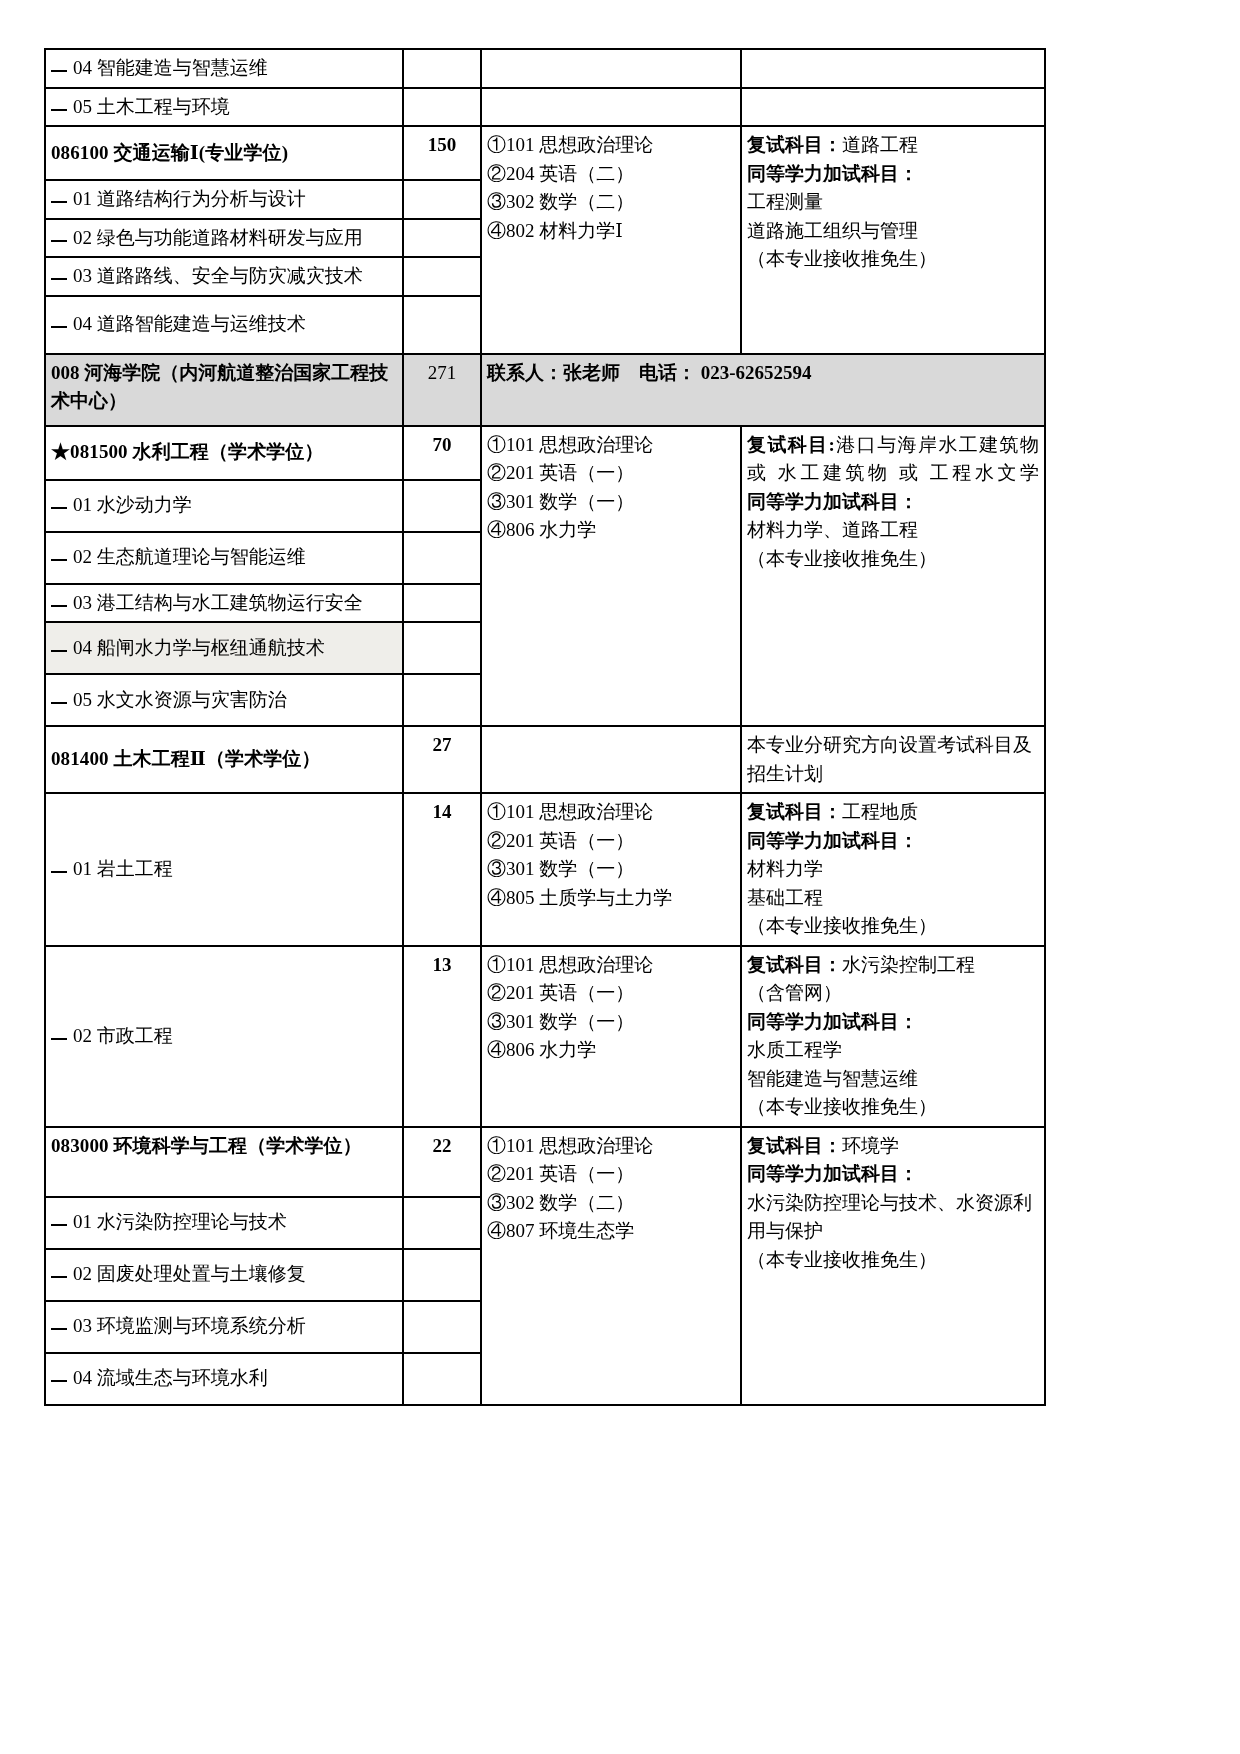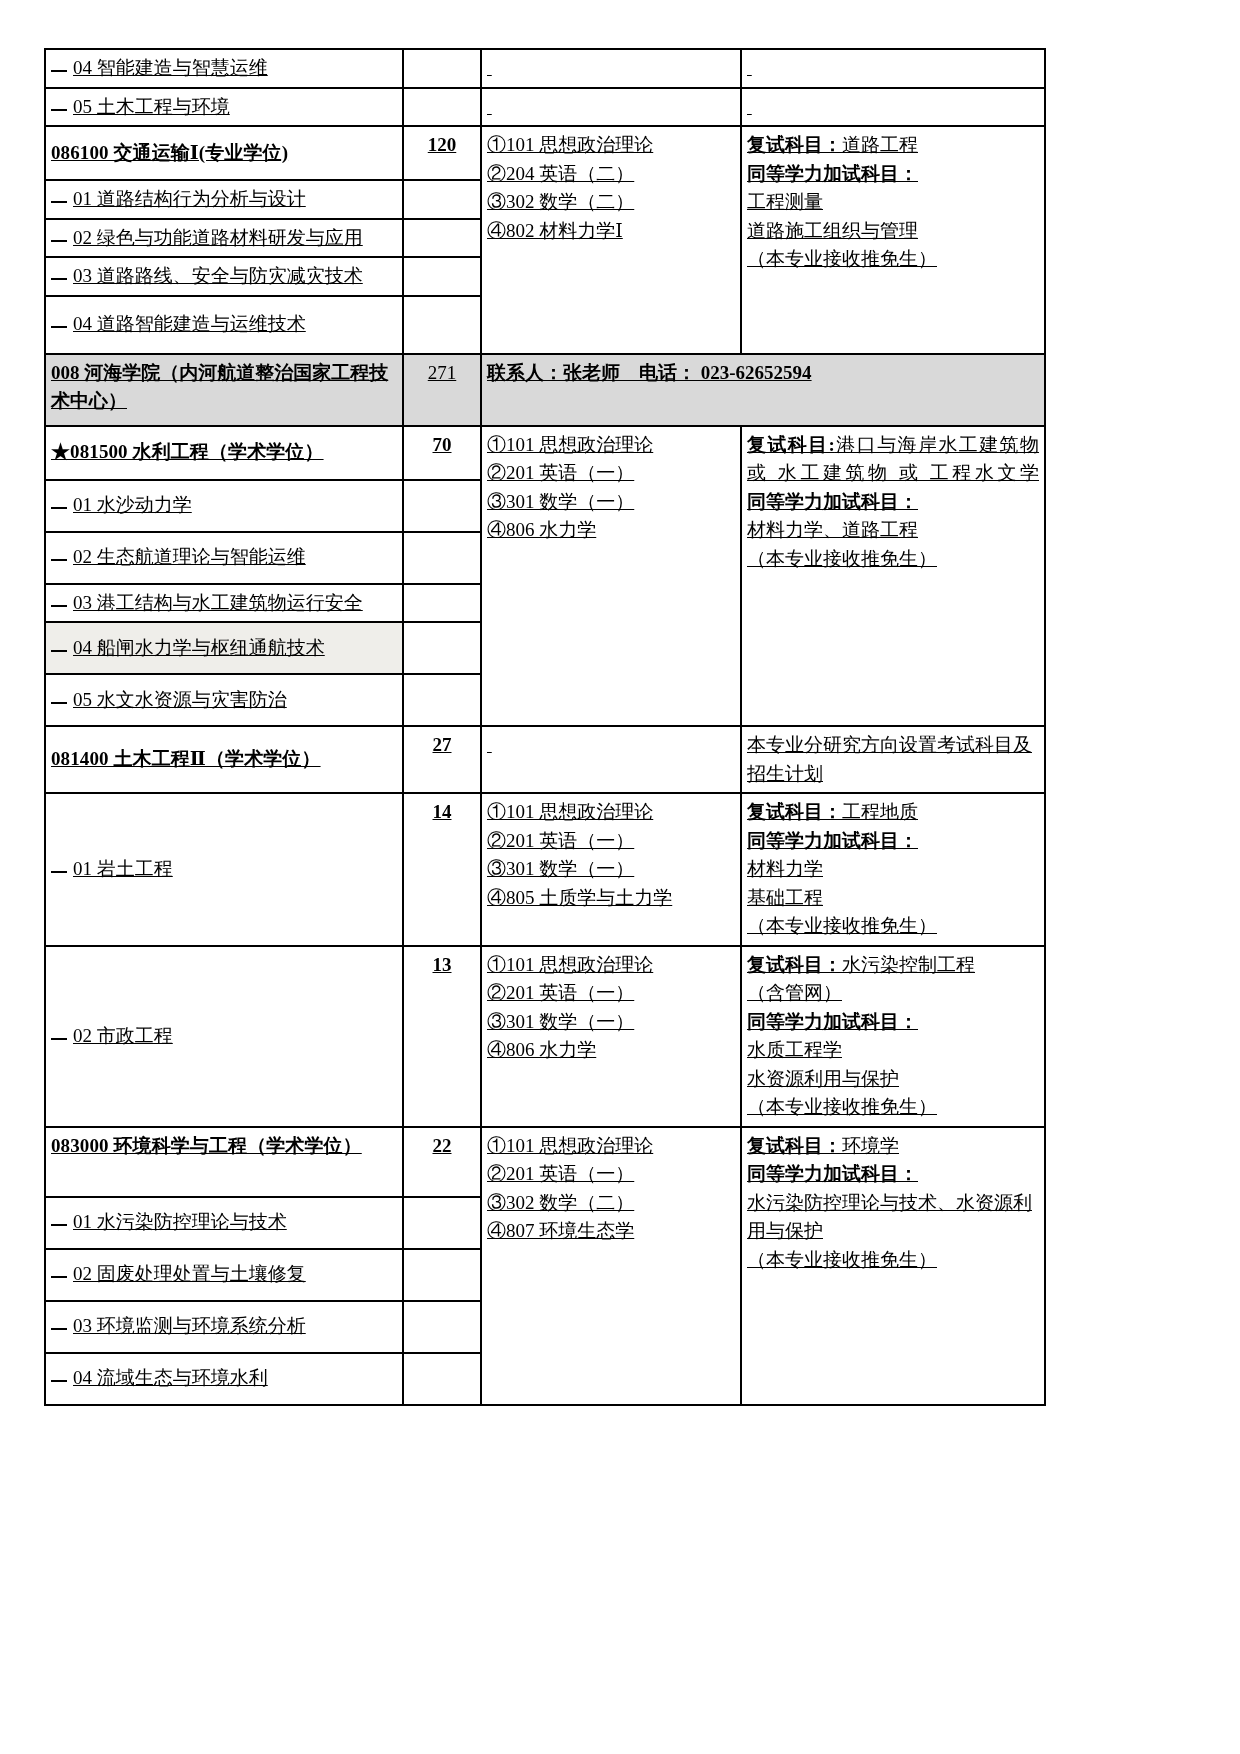--- a/index.html
+++ b/index.html
@@ -14,21 +14,20 @@
     color: #000000;
     position: relative;
     overflow: hidden;
   }
   .page {
     width: 1117px;
     height: 1754px;
     box-sizing: border-box;
     padding: 48px 44px 0 44px;
     position: relative;
-    text-decoration: underline;
   }
   table.catalog {
     border-collapse: collapse;
     table-layout: fixed;
     width: 1000px;
     margin: 0;
   }
   table.catalog td {
     border: 2px solid #000000;
     padding: 4px 5px;
@@ -133,21 +132,21 @@
 
       <tr>
         <td class="direction"><span class="dash"></span><span>05 土木工程与环境</span></td>
         <td class="plan-num"></td>
         <td>&nbsp;</td>
         <td>&nbsp;</td>
       </tr>
 
       <tr>
         <td class="major-head" style="height:44px;vertical-align:middle;">086100 交通运输Ⅰ(专业学位)</td>
-        <td class="plan-num">120</td>
+        <td class="plan-num">150</td>
         <td rowspan="5" class="exam-cell">
           <div class="exam-line">①101 思想政治理论</div>
           <div class="exam-line">②204 英语（二）</div>
           <div class="exam-line">③302 数学（二）</div>
           <div class="exam-line">④802 材料力学Ⅰ</div>
         </td>
         <td rowspan="5" class="retest-cell">
           <div><span class="b">复试科目：</span><span>道路工程</span></div>
           <div class="b">同等学力加试科目：</div>
           <div>工程测量</div>
@@ -256,21 +255,21 @@
           <div class="exam-line">①101 思想政治理论</div>
           <div class="exam-line">②201 英语（一）</div>
           <div class="exam-line">③301 数学（一）</div>
           <div class="exam-line">④806 水力学</div>
         </td>
         <td class="retest-cell" style="vertical-align:top;">
           <div><span class="b">复试科目：</span><span>水污染控制工程</span></div>
           <div>（含管网）</div>
           <div class="b">同等学力加试科目：</div>
           <div>水质工程学</div>
-          <div>水资源利用与保护</div>
+          <div>智能建造与智慧运维</div>
           <div>（本专业接收推免生）</div>
         </td>
       </tr>
 
       <tr>
         <td class="major-head" style="height:60px;">083000 环境科学与工程（学术学位）</td>
         <td class="plan-num">22</td>
         <td rowspan="5" class="exam-cell">
           <div class="exam-line">①101 思想政治理论</div>
           <div class="exam-line">②201 英语（一）</div>

